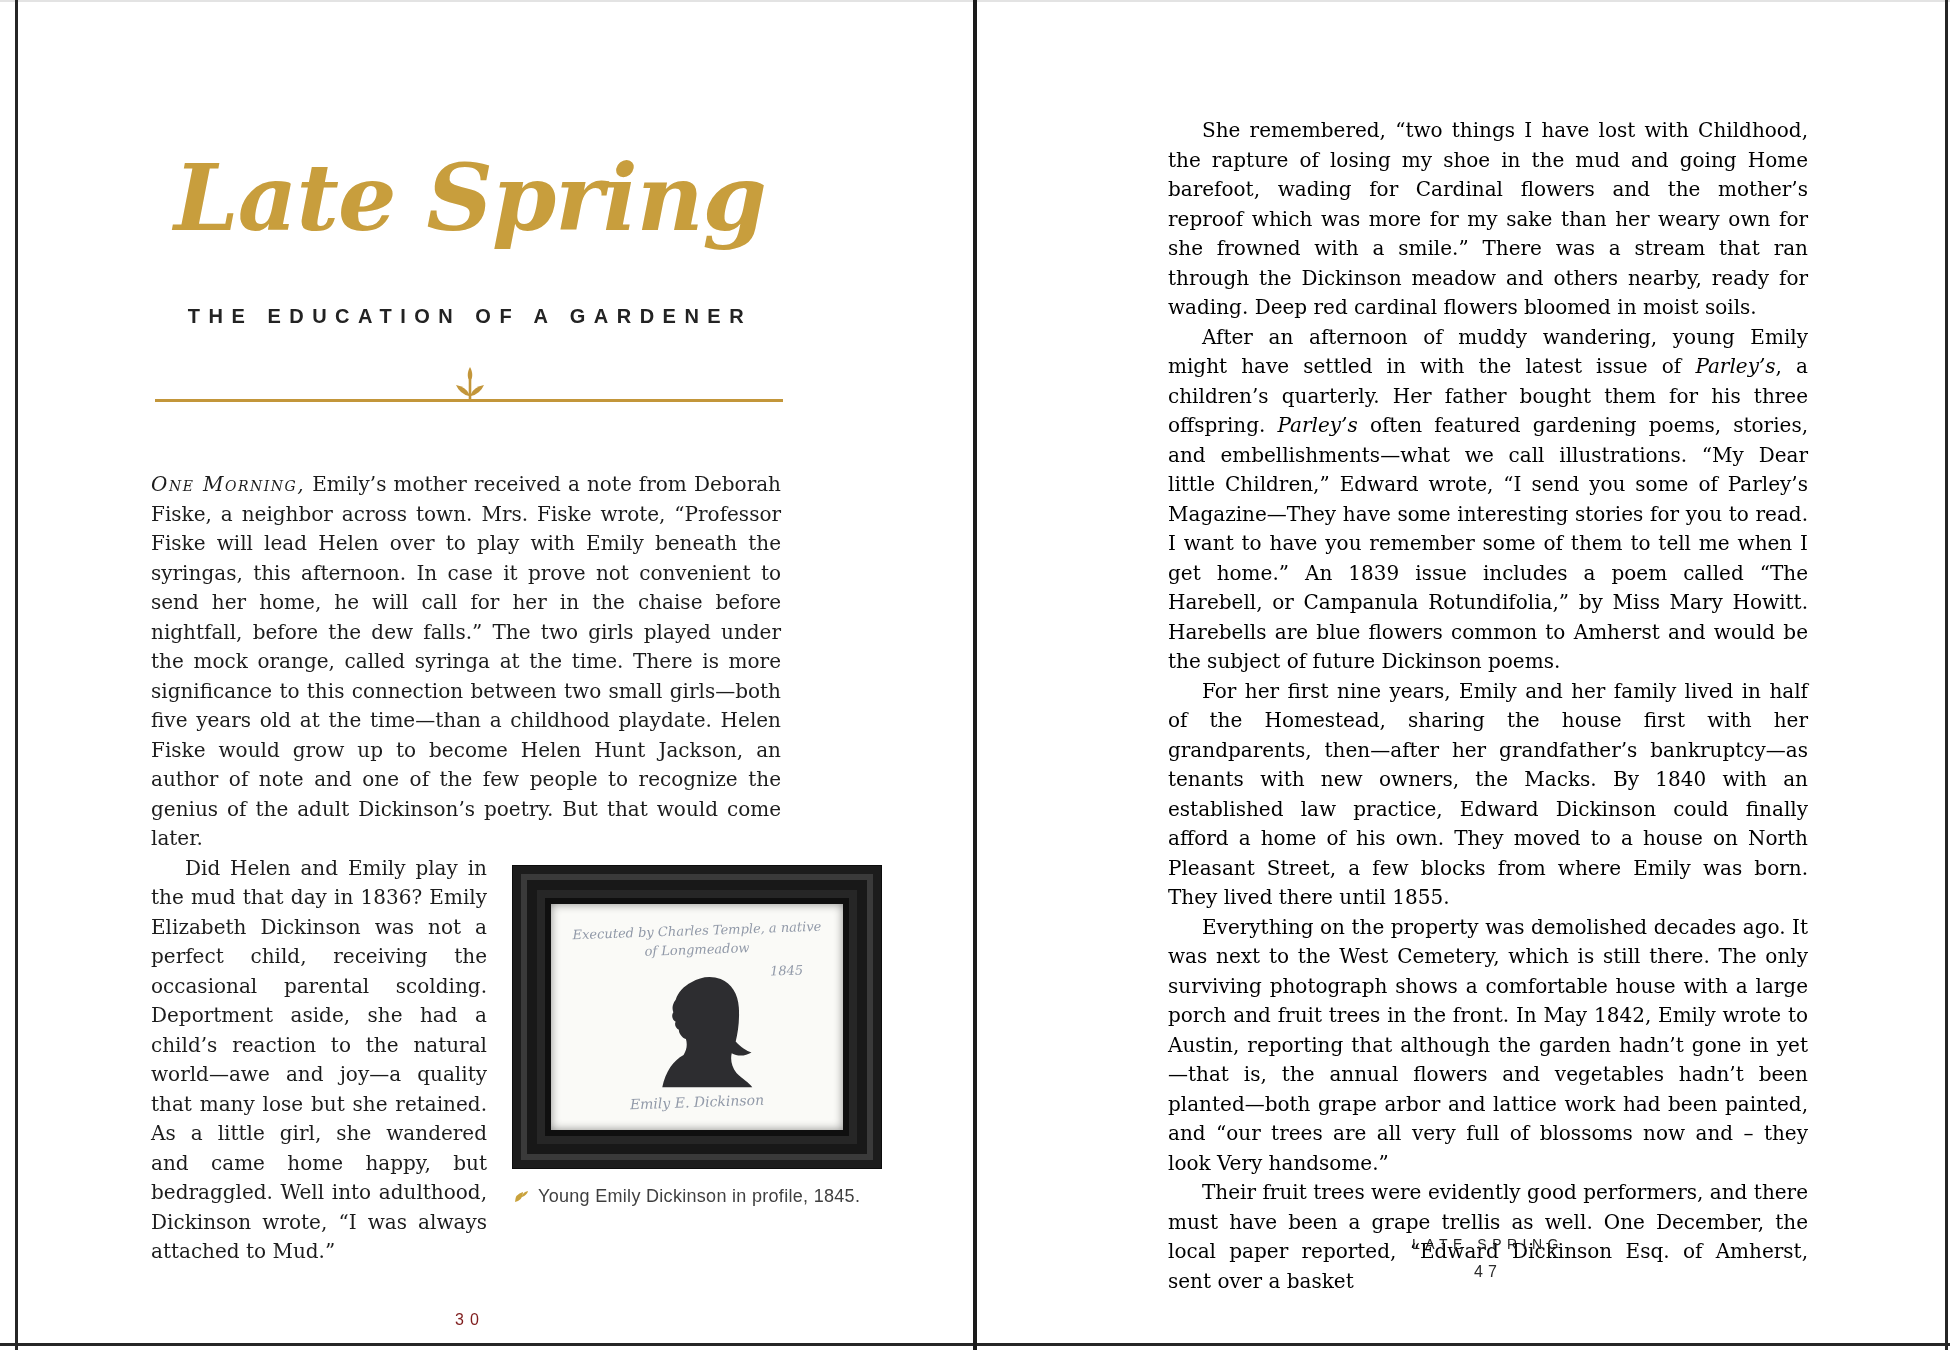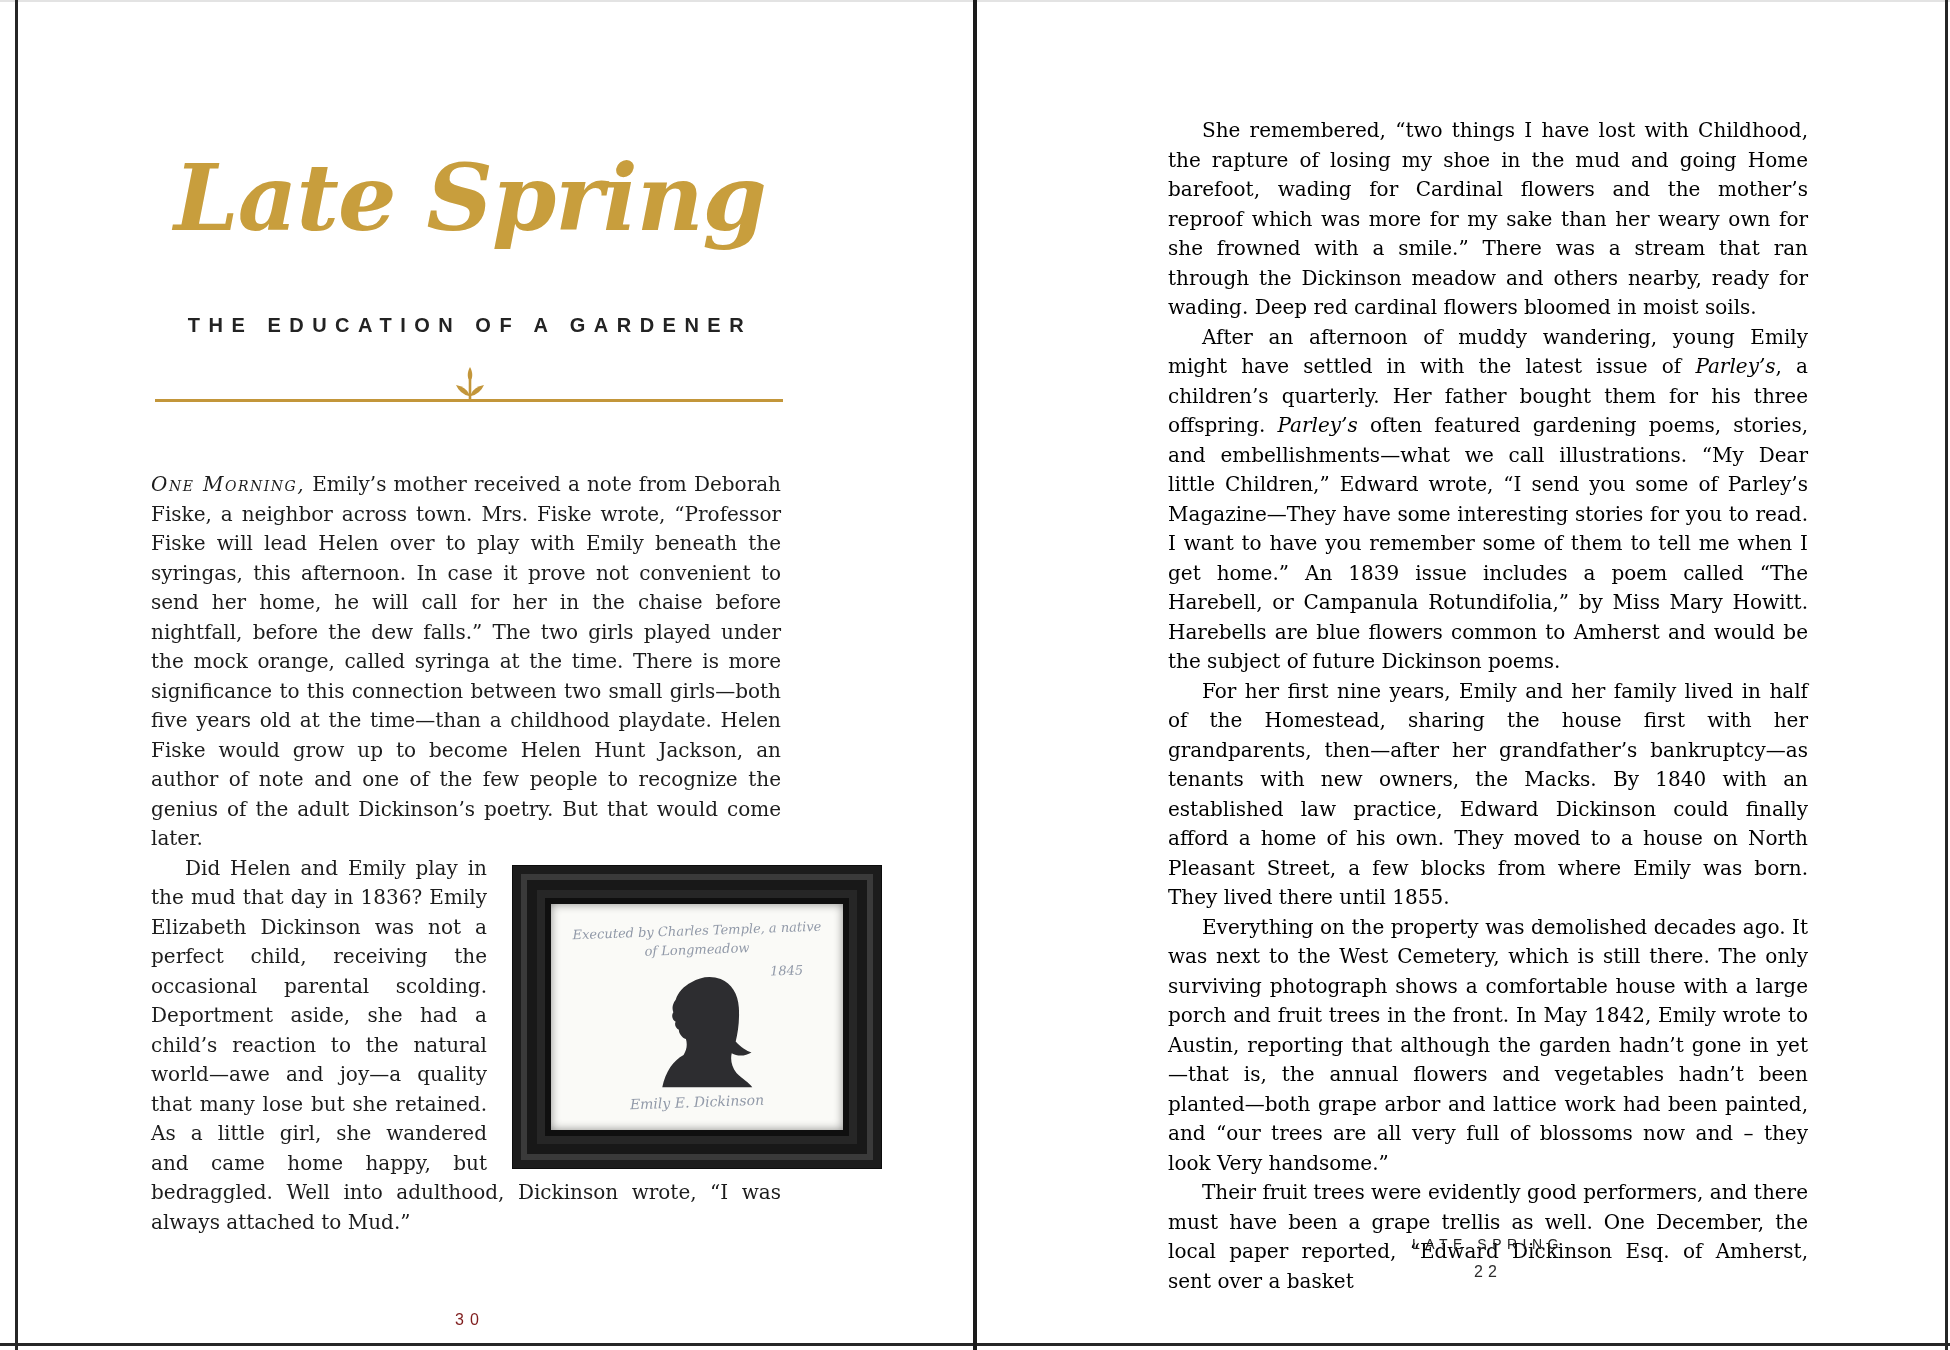--- a/index.html
+++ b/index.html
@@ -15,21 +15,21 @@
   .edge-bottom { left:0; bottom:4px; width:100%; height:3px; background:#262626; }
   .gutter { position:absolute; left:973px; top:0; width:4px; height:100%; background:#1b1b1b; }
 
   
   .chapter-title {
     position:absolute; left:155px; top:148px; width:630px; text-align:center;
     font-family:"DejaVu Serif", serif; font-style:italic; font-weight:bold;
     font-size:92px; line-height:1.1; color:#C89E3D; letter-spacing:-1px;
   }
   .chapter-subtitle {
-    position:absolute; left:125px; top:314px; width:690px; text-align:center;
+    position:absolute; left:125px; top:305px; width:690px; text-align:center;
     font-family:"Liberation Sans", sans-serif; font-weight:bold;
     font-size:20px; letter-spacing:8.5px; color:#232323;
   }
   .divider-line { position:absolute; left:155px; top:399px; width:628px; height:3px; background:#C3963A; }
   .divider-orn { position:absolute; left:452px; top:363px; }
 
   .body-col {
     position:absolute; left:151px; top:470px; width:630px;
     font-size:20px; line-height:29.5px; text-align:justify; color:#1c1c1c;
   }
@@ -130,33 +130,42 @@
                       C122 143 124 152 130 160
                       C138 168 146 172 150 178
                       Z"></path>
                   </svg>
                 </div>
                 <div class="script script-sig">Emily E. Dickinson</div>
               </div>
             </div>
           </div>
         </div>
+        <div class="fig-caption">
+          <span style="display:inline-flex;">
+            <svg width="16" height="15" viewBox="0 0 16 15">
+              <path d="M2 13 Q2 5 10 3 Q10 11 2 13 Z" fill="#C9A23C"></path>
+              <path d="M9 8 Q14 6 15 2 Q10 3 9 7 Z" fill="#C9A23C"></path>
+            </svg>
+          </span>
+          <span>Young Emily Dickinson in profile, 1845.</span>
+        </div>
       </div>
 
       <p class="para indent">Did Helen and Emily play in the mud that day in 1836? Emily Elizabeth Dickinson was not a perfect child, receiving the occasional parental scolding. Deportment aside, she had a child’s reaction to the natural world—awe and joy—a quality that many lose but she retained. As a little girl, she wandered and came home happy, but bedraggled. Well into adulthood, Dickinson wrote, “I was always attached to Mud.”</p>
     </div>
 
     <div class="pagenum-left">30</div>
   </div>
 
   <div>
     <div class="body-col-right">
       <p><span>She remembered, “two things I have lost with Childhood, the rapture of losing my shoe in the mud and going Home barefoot, wading for Cardinal flowers and the mother’s reproof which was more for my sake than her weary own for she frowned with a smile.” There was a stream that ran through the Dickinson meadow and others nearby, ready for wading. Deep red cardinal flowers bloomed in moist soils.</span></p>
       <p><span>After an afternoon of muddy wandering, young Emily might have settled in with the latest issue of </span><em>Parley’s</em><span>, a children’s quarterly. Her father bought them for his three offspring. </span><em>Parley’s</em><span> often featured gardening poems, stories, and embellishments—what we call illustrations. “My Dear little Children,” Edward wrote, “I send you some of Parley’s Magazine—They have some interesting stories for you to read. I want to have you remember some of them to tell me when I get home.” An 1839 issue includes a poem called “The Harebell, or Campanula Rotundifolia,” by Miss Mary Howitt. Harebells are blue flowers common to Amherst and would be the subject of future Dickinson poems.</span></p>
       <p><span>For her first nine years, Emily and her family lived in half of the Homestead, sharing the house first with her grandparents, then—after her grandfather’s bankruptcy—as tenants with new owners, the Macks. By 1840 with an established law practice, Edward Dickinson could finally afford a home of his own. They moved to a house on North Pleasant Street, a few blocks from where Emily was born. They lived there until 1855.</span></p>
       <p><span>Everything on the property was demolished decades ago. It was next to the West Cemetery, which is still there. The only surviving photograph shows a comfortable house with a large porch and fruit trees in the front. In May 1842, Emily wrote to Austin, reporting that although the garden hadn’t gone in yet—that is, the annual flowers and vegetables hadn’t been planted—both grape arbor and lattice work had been painted, and “our trees are all very full of blossoms now and – they look Very handsome.”</span></p>
       <p><span>Their fruit trees were evidently good performers, and there must have been a grape trellis as well. One December, the local paper reported, “Edward Dickinson Esq. of Amherst, sent over a basket</span></p>
     </div>
     <div class="running-footer">LATE SPRING</div>
-    <div class="pagenum-right">22</div>
+    <div class="pagenum-right">47</div>
   </div>
 
 </div>
 
 </body></html>

